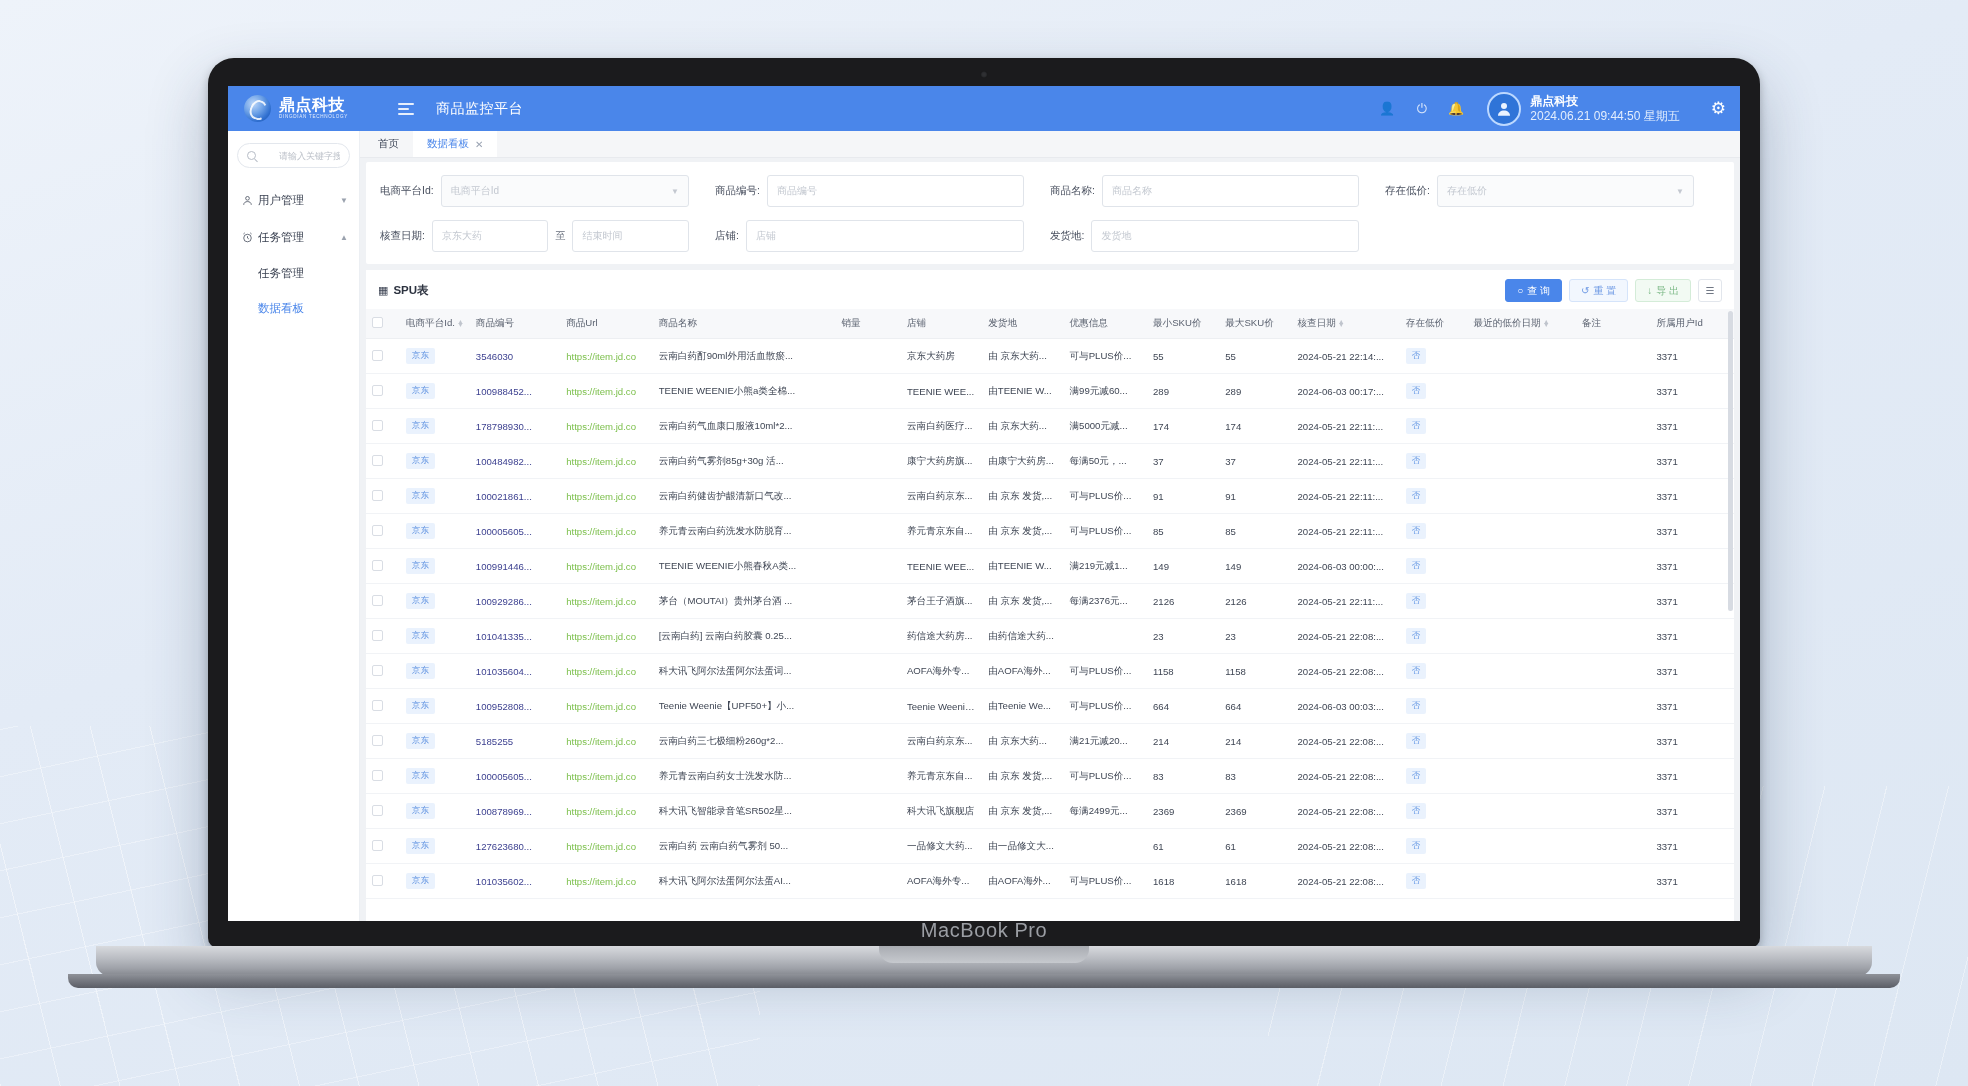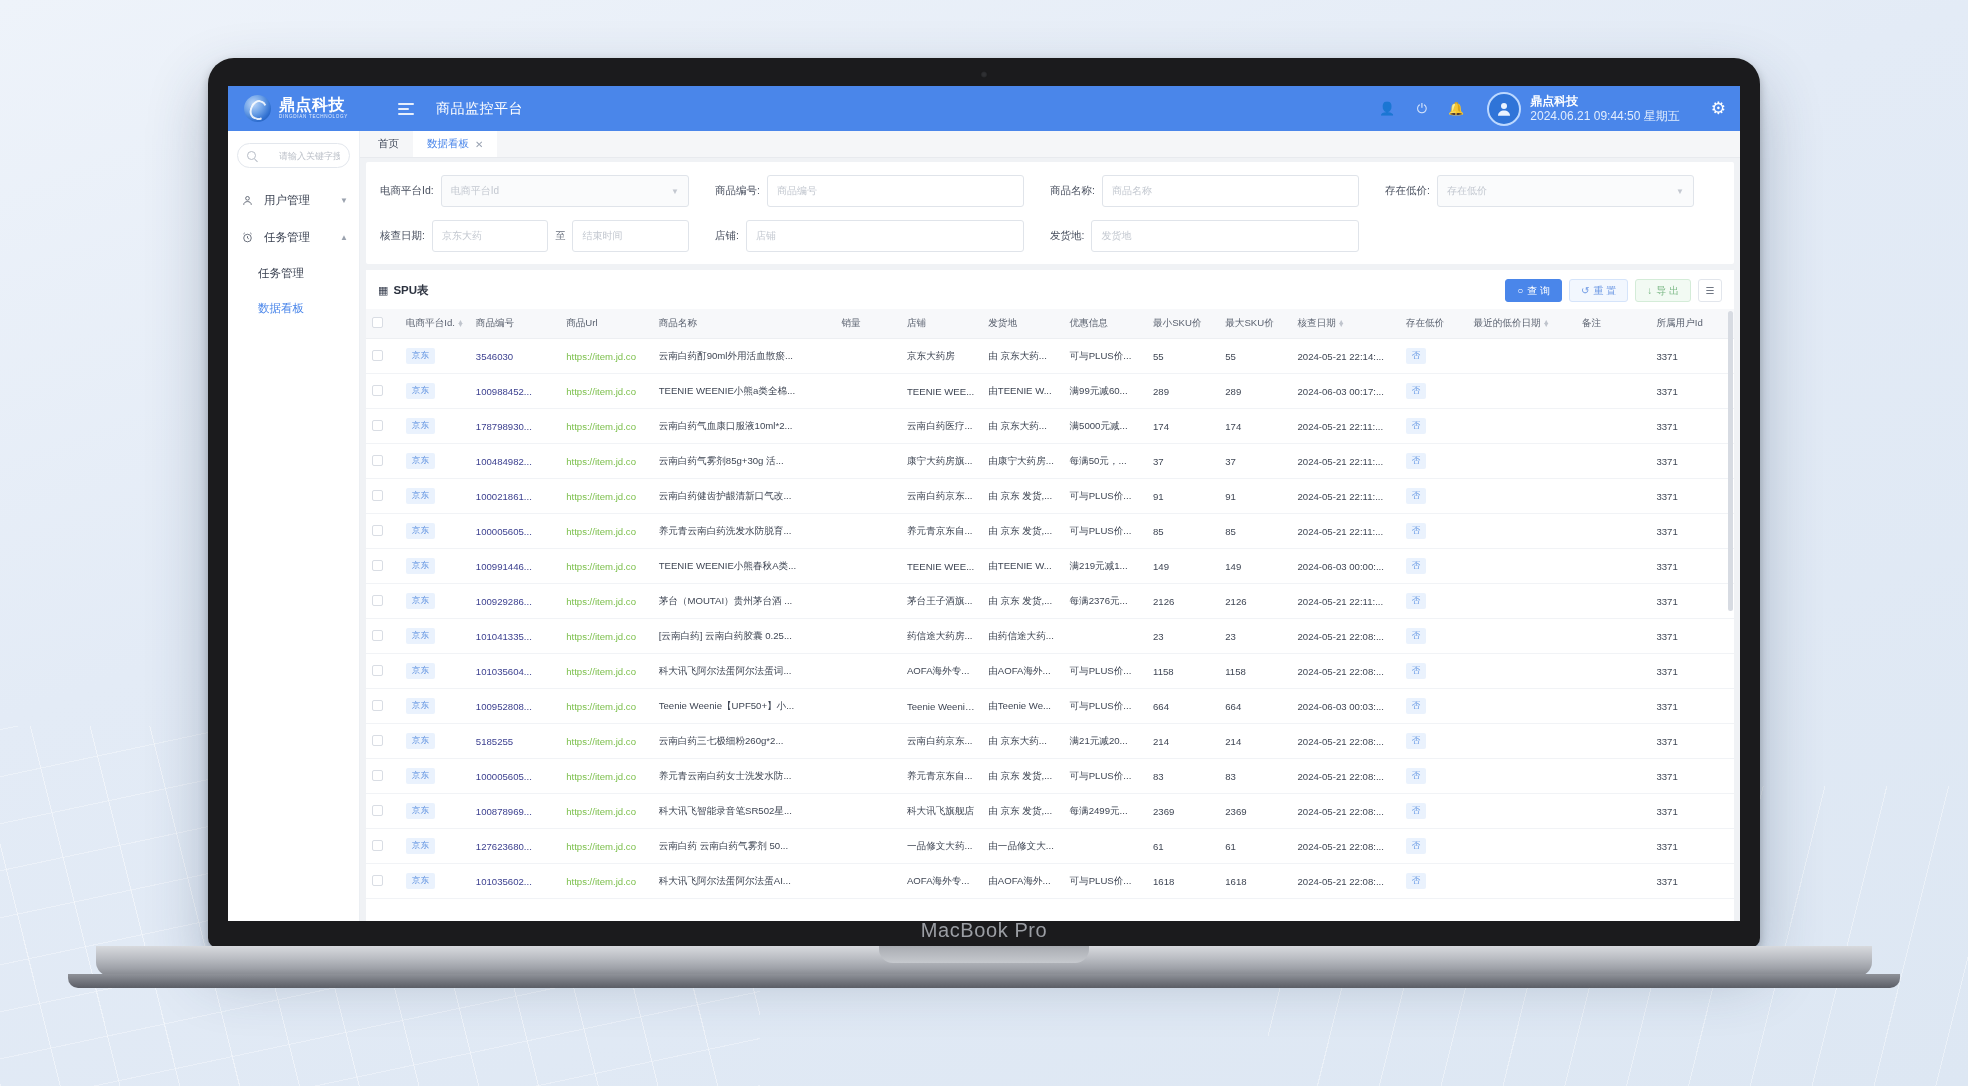--- a/index.html
+++ b/index.html
@@ -142,21 +142,21 @@
     height: 25px; border: 1px solid #e3e7ed; border-radius: 13px;
     display: flex; align-items: center; gap: 23px; padding: 0 9px;
     background: #fff;
   }
   .side-search .mag { width: 9px; height: 9px; border: 1.3px solid #b6bcc6; border-radius: 50%; position: relative; flex: 0 0 9px; }
   .side-search .mag::after { content:""; position: absolute; right: -3px; bottom: -2px; width: 4px; height: 1.3px; background: #b6bcc6; transform: rotate(45deg); }
   .side-search input { border: 0; outline: 0; font-size: 9px; color: #333; width: 100%; font-family: inherit; background: transparent; }
   .side-search input::placeholder { color: #bcc1c9; }
 
   .menu-item {
-    display: flex; align-items: center; gap: 10px;
+    display: flex; align-items: center; gap: 4px;
     padding: 11px 11px 11px 13px;
     font-size: 11.5px; color: #3b4252; cursor: pointer;
   }
   .menu-item .mi-icon { width: 13px; height: 13px; flex: 0 0 13px; display:flex; align-items:center; justify-content:center; }
   .menu-item .mi-icon svg { width: 13px; height: 13px; stroke: #4a5160; fill: none; stroke-width: 1.5; }
   .menu-item .label { flex: 1; }
   .caret { font-size: 8px; color: #9aa2ae; }
   .submenu { padding-bottom: 4px; }
   .sub-item {
     padding: 10px 11px 10px 30px;

